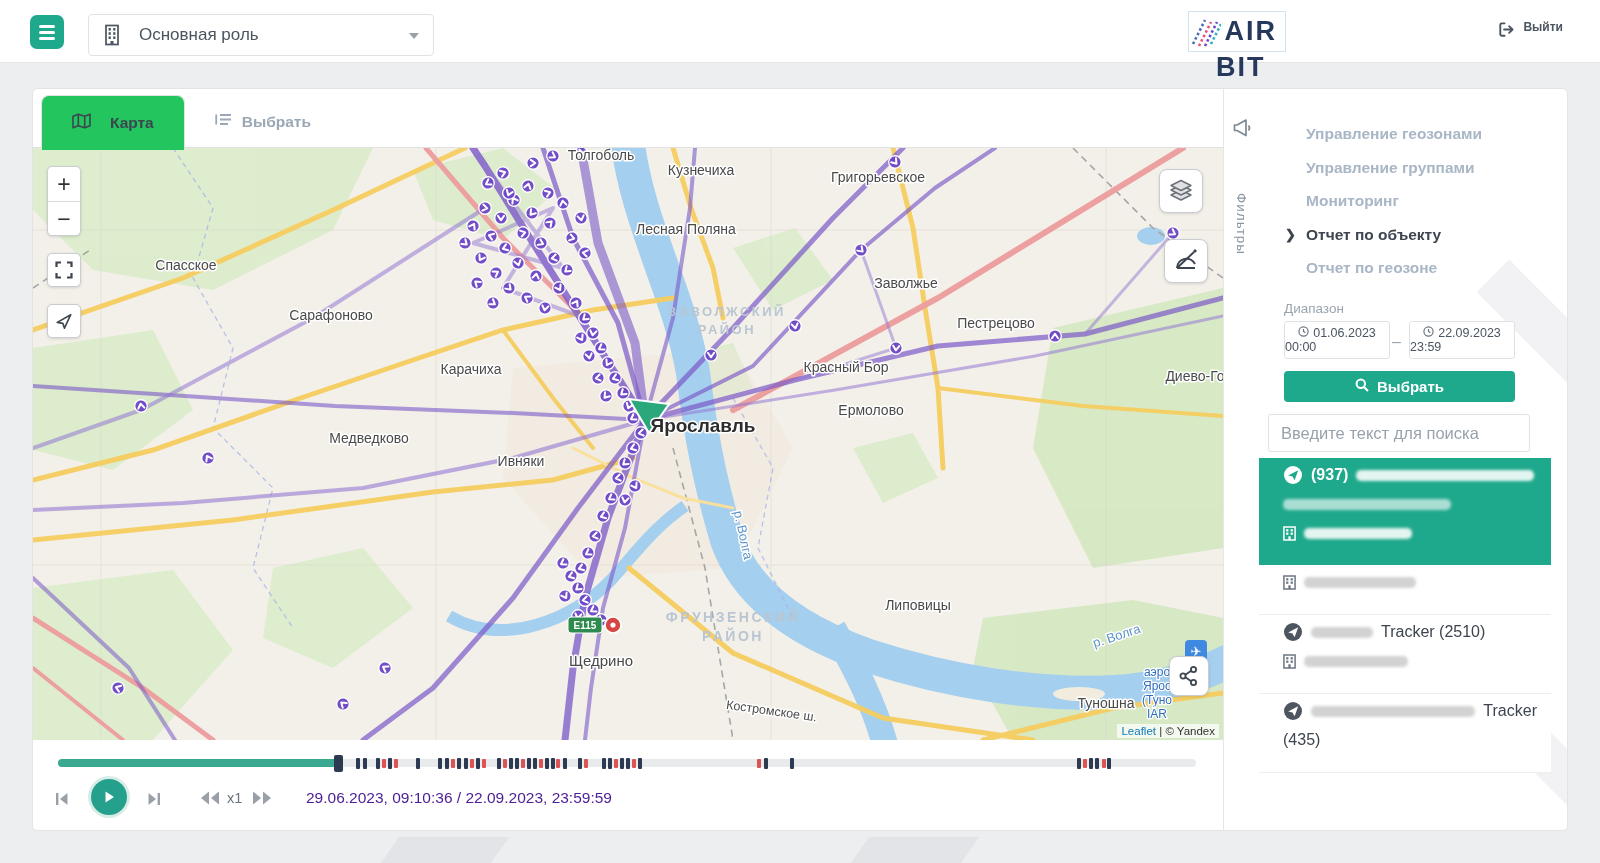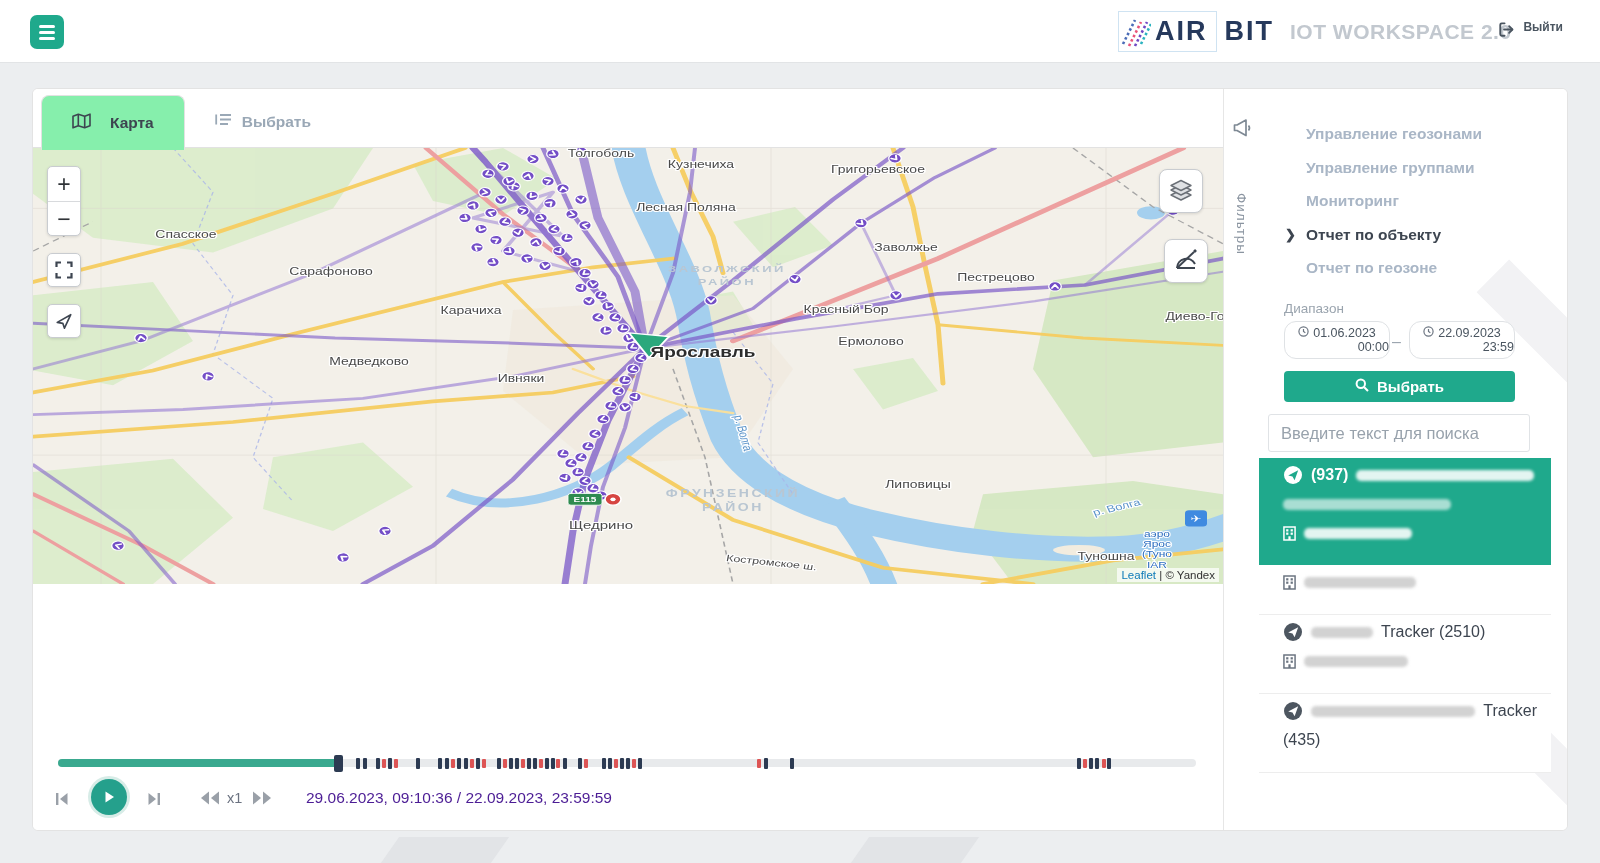--- a/index.html
+++ b/index.html
@@ -8,37 +8,37 @@
 
   
   .topbar{position:absolute;left:0;top:0;width:1600px;height:62px;background:#fff;border-bottom:1px solid #e2e4e6;}
   .menu-btn{position:absolute;left:30px;top:15px;width:34px;height:34px;background:#1fa98c;border-radius:7px;cursor:pointer;}
   .menu-btn i{position:absolute;left:9px;width:16px;height:2.6px;background:#fff;border-radius:2px;}
   .menu-btn i:nth-child(1){top:10px}.menu-btn i:nth-child(2){top:16px}.menu-btn i:nth-child(3){top:22px}
   .role-select{position:absolute;left:88px;top:14px;width:344px;height:40px;border:1px solid #e0e3e6;border-radius:4px;background:#fff;display:flex;align-items:center;}
   .role-ic{margin-left:14px;display:flex;}
   .role-txt{margin-left:18px;font-size:17px;color:#4a5560;}
   .role-caret{position:absolute;right:14px;top:18px;width:0;height:0;border-left:5px solid transparent;border-right:5px solid transparent;border-top:6px solid #9aa0a8;}
-  .logo{position:absolute;left:1118px;top:11px;display:flex;align-items:center;}
+  .logo{position:absolute;left:1118px;top:11px;display:flex;align-items:center;flex-direction:column;}
   .logo-hatch{margin-right:4px;display:flex;}
   .airbox{border:1px solid #cfe3f2;padding:2px 8px 3px 2px;display:flex;align-items:center;}
   .logo-air,.logo-bit{font-size:27px;font-weight:700;color:#26395c;letter-spacing:2px;}
   .logo-bit{margin-left:8px;}
   .logo-prod{margin-left:16px;font-size:21px;font-weight:600;color:#c2c8cf;letter-spacing:.5px;}
   .logout{position:absolute;right:37px;top:20px;display:flex;align-items:flex-start;gap:8px;font-size:12px;font-weight:600;color:#4a5560;cursor:pointer;}
 
   
   .card{position:absolute;left:32px;top:88px;width:1536px;height:743px;background:#fff;border:1px solid #e3e3e3;border-radius:6px;overflow:hidden;box-sizing:border-box;}
   .map-col{position:absolute;left:0;top:0;width:1190px;height:743px;}
   .tabbar{position:absolute;left:0;top:0;width:1190px;height:59px;border-bottom:1px solid #e2e2e2;background:#fff;display:flex;padding-left:8px;box-sizing:border-box;}
   .tab{display:flex;align-items:center;gap:10px;height:53px;margin-top:6px;padding:0 30px;font-size:15.5px;font-weight:600;color:#9aa8b6;border-radius:8px 8px 0 0;cursor:pointer;position:relative;}
-  .tab.active{color:#3d4550;border:1px solid #e2e2e2;border-bottom:none;background:#86efac;z-index:2;height:54px;gap:19px;}
+  .tab.active{color:#3d4550;border:1px solid #e2e2e2;border-bottom:none;background:#22c55e;z-index:2;height:54px;gap:19px;}
 
   
-  .map{position:absolute;left:0;top:59px;width:1190px;height:436px;background:#f3f0e9;overflow:hidden;}
+  .map{position:absolute;left:0;top:59px;width:1190px;height:592px;background:#f3f0e9;overflow:hidden;}
   .map svg.geo{position:absolute;left:0;top:0;width:100%;height:100%;}
   .lctl{position:absolute;background:#fff;border:1px solid #c9ccd0;border-radius:5px;box-shadow:0 1px 3px rgba(0,0,0,.12);box-sizing:border-box;cursor:pointer;}
   .zoomgrp{left:14px;top:18px;width:34px;height:70px;}
   .zoomgrp .zb{height:34px;display:flex;align-items:center;justify-content:center;font-size:23px;color:#2f3337;cursor:pointer;}
   .zoomgrp .zb:first-child{border-bottom:1px solid #d8dadd;}
   .fs{left:14px;top:105px;width:34px;height:34px;display:flex;align-items:center;justify-content:center;}
   .loc{left:14px;top:156px;width:34px;height:34px;display:flex;align-items:center;justify-content:center;}
   .layers{left:1126px;top:21px;width:44px;height:44px;border-radius:8px;display:flex;align-items:center;justify-content:center;}
   .ruler{left:1131px;top:91px;width:44px;height:44px;border-radius:8px;display:flex;align-items:center;justify-content:center;}
   .share{left:1136px;top:508px;width:40px;height:40px;border-radius:8px;display:flex;align-items:center;justify-content:center;}
@@ -67,21 +67,21 @@
   .vlabel{position:absolute;left:50%;top:104px;transform:translateX(-50%);writing-mode:vertical-rl;font-size:13.5px;color:#8a94a0;letter-spacing:1px;}
 
   
   .panel{position:absolute;left:1226px;top:0;width:310px;height:743px;background:#fff;overflow:hidden;}
   .wm{position:absolute;background:#f2f2f4;transform:rotate(-45deg);z-index:0;}
   .panel-menu{position:absolute;top:28px;left:0;right:0;z-index:1;}
   .pm-item{position:relative;height:33.5px;line-height:33.5px;padding-left:47px;font-size:15.5px;font-weight:700;color:#a9b6c6;cursor:pointer;white-space:nowrap;}
   .pm-item.active{color:#3d4550;}
   .pm-chev{position:absolute;left:26px;top:0;font-size:13px;color:#3d4550;}
   .range-label{position:absolute;left:25px;top:212px;font-size:13.5px;color:#9aa4ae;z-index:1;}
-  .datebox{position:absolute;top:232px;width:106px;height:38px;border:1px solid #dfe2e5;border-radius:12px;background:#fff;box-sizing:border-box;font-size:12.5px;color:#4a5560;text-align:right;padding-top:4px;cursor:text;z-index:1;}
+  .datebox{position:absolute;top:232px;width:106px;height:38px;border:1px solid #dfe2e5;border-radius:3px;background:#fff;box-sizing:border-box;font-size:12.5px;color:#4a5560;text-align:left;padding-top:4px;cursor:text;z-index:1;}
   .datebox .l1{display:flex;align-items:center;justify-content:center;gap:4px;}
   .db-from{left:25px;}  .db-to{left:150px;}
   .db-dash{position:absolute;left:133px;top:244px;color:#9aa4ae;z-index:1;}
   .select-btn{position:absolute;left:25px;top:282px;width:231px;height:31px;background:#1fa98c;border:none;border-radius:4px;color:#fff;font-size:15px;font-weight:700;font-family:"Liberation Sans",sans-serif;display:flex;align-items:center;justify-content:center;gap:8px;cursor:pointer;z-index:1;}
   .search{position:absolute;left:9px;top:325px;width:262px;height:38px;border:1px solid #e0e3e6;border-radius:3px;box-sizing:border-box;padding:0 12px;font-size:16.5px;color:#3d4550;font-family:"Liberation Sans",sans-serif;z-index:1;}
   .search::placeholder{color:#98a2ac;}
   .trk-list{position:absolute;left:0px;top:369px;width:292px;z-index:1;}
   .trk{position:relative;background:#fff;border-bottom:1px solid #ededed;padding:6px 0 14px 0;cursor:pointer;}
   .trk.selected{background:#1fa98c;border-bottom:none;}
   .trk-line{display:flex;align-items:center;gap:8px;margin:0 14px 7px 24px;min-height:22px;}
@@ -99,20 +99,38 @@
 
 <div class="page">
 
   <header class="topbar">
     <div class="menu-btn">
         <i></i>
         <i></i>
         <i></i>
       </div>
 
+    <div class="role-select">
+      <span class="role-ic">
+        <svg width="18" height="22" viewBox="0 0 18 22">
+            <rect x="3" y="1.5" width="12" height="19" fill="none" stroke="#4a5560" stroke-width="1.7"></rect>
+            <g fill="#4a5560">
+              <rect x="5.6" y="4" width="2.2" height="2.6"></rect>
+              <rect x="10.2" y="4" width="2.2" height="2.6"></rect>
+              <rect x="5.6" y="8.2" width="2.2" height="2.6"></rect>
+              <rect x="10.2" y="8.2" width="2.2" height="2.6"></rect>
+              <rect x="5.6" y="12.4" width="2.2" height="2.6"></rect>
+              <rect x="10.2" y="12.4" width="2.2" height="2.6"></rect>
+              <rect x="7.5" y="17" width="3" height="3.6"></rect>
+            </g>
+          </svg>
+      </span>
+      <span class="role-txt">Основная роль</span>
+      <span class="role-caret"></span>
+    </div>
 
     <div class="logo">
       <span class="airbox">
         <span class="logo-hatch">
           <svg width="30" height="34" viewBox="0 0 30 34">
             <g stroke-width="2.6" stroke-dasharray="2.5,2.5" fill="none">
               <path d="M2,30 L14,6" stroke="#4b6cb7"></path>
                 <path d="M8,32 L20,8" stroke="#e8537a"></path>
               <path d="M14,32 L26,8" stroke="#7048c4"></path>
                 <path d="M20,30 L30,10" stroke="#2bb3c0"></path>

